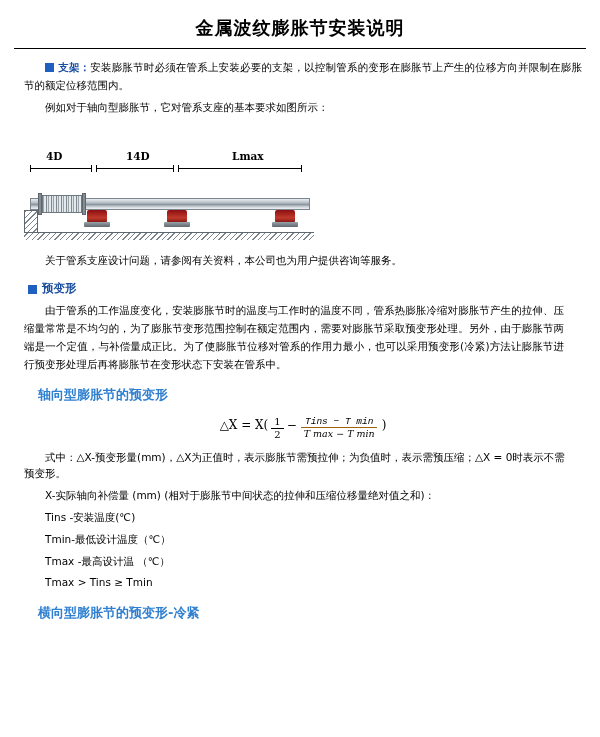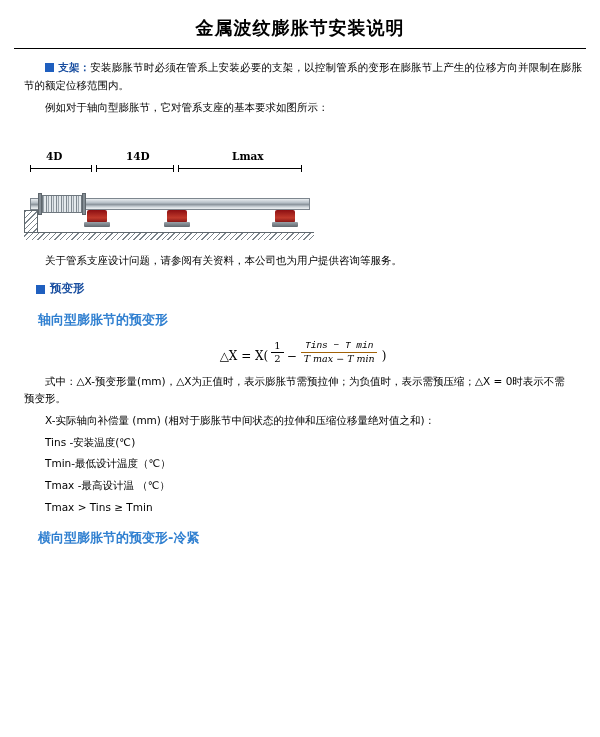--- a/index.html
+++ b/index.html
@@ -44,21 +44,21 @@
     margin: 0 18px 4px 0;
     text-align: justify;
     text-indent: 2em;
     font-size: 10.5px;
     line-height: 1.7;
   }
   .sec-head {
     font-weight: bold;
     color: #1a4fa0;
     font-size: 11.5px;
-    margin: 10px 0 4px 12px;
+    margin: 10px 0 4px 4px;
     display: flex;
     align-items: center;
     gap: 5px;
   }
   .sec-head .sq {
     display: inline-block;
     width: 9px;
     height: 9px;
     background: #1f5fbf;
   }
@@ -288,21 +288,21 @@
     box-sizing: border-box;
   }
   .math-center {
     text-align: center;
     margin: 10px 0 8px 0;
     font-family: "DejaVu Serif", "Liberation Serif", serif;
     font-size: 12px;
   }
   .math-center .eq {
     display: inline-flex;
-    align-items: flex-end;
+    align-items: flex-start;
     gap: 3px;
   }
   .halffrac {
     display: inline-flex;
     flex-direction: column;
     align-items: center;
     font-size: 10px;
     line-height: 1.2;
   }
   .halffrac .n { border-bottom: 1px solid #000; padding: 0 3px; }
@@ -381,20 +381,21 @@
         </div>
       </div>
     </div>
 
     <p class="para">关于管系支座设计问题，请参阅有关资料，本公司也为用户提供咨询等服务。</p>
 
     <div class="sec-head">
       <span class="sq"></span>
       <span>预变形</span>
     </div>
+    <p class="para">由于管系的工作温度变化，安装膨胀节时的温度与工作时的温度不同，管系热膨胀冷缩对膨胀节产生的拉伸、压缩量常常是不均匀的，为了膨胀节变形范围控制在额定范围内，需要对膨胀节采取预变形处理。另外，由于膨胀节两端是一个定值，与补偿量成正比。为了使膨胀节位移对管系的作用力最小，也可以采用预变形(冷紧)方法让膨胀节进行预变形处理后再将膨胀节在变形状态下安装在管系中。</p>
 
     <div class="sub-head">轴向型膨胀节的预变形</div>
 
     <div class="math-center">
       <span class="eq">
         <span>△X = X(</span>
         <span class="halffrac">
           <span class="n">1</span>
           <span class="d">2</span>
         </span>

